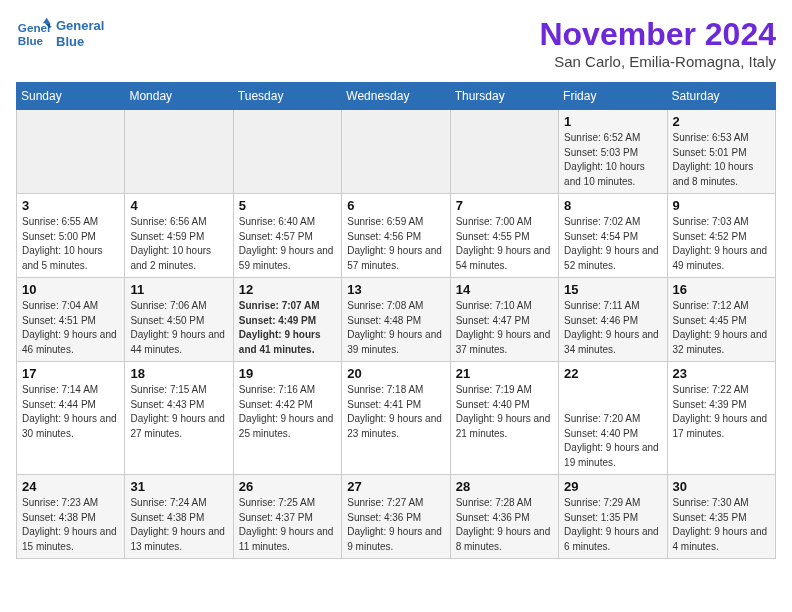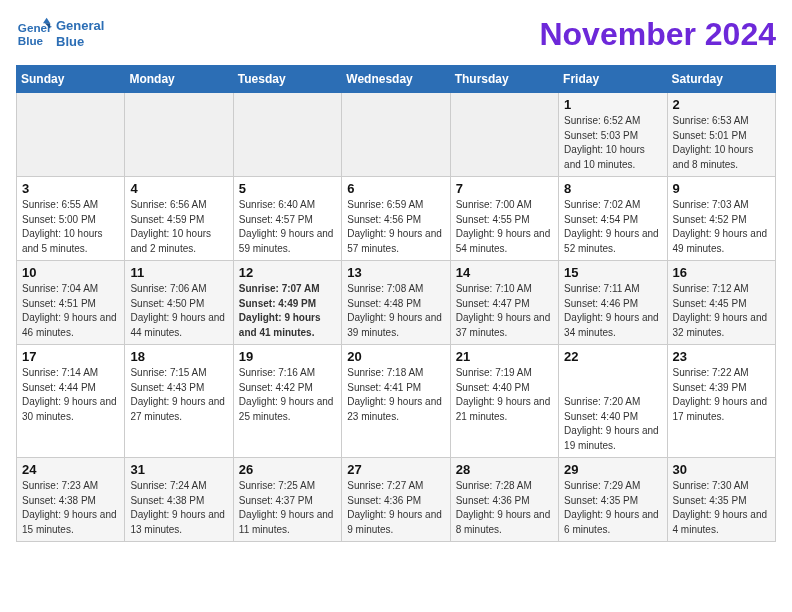--- a/index.html
+++ b/index.html
@@ -47,21 +47,21 @@
       width: 100%;
       border-collapse: collapse;
       font-size: 10.5px;
     }
     thead tr th {
       background-color: #2c6eb5;
       color: #fff;
       padding: 6px 4px;
       text-align: left;
       font-size: 12px;
-      font-weight: bold;
+      font-weight: normal;
       border: 1px solid #2c6eb5;
     }
     tbody tr td {
       vertical-align: top;
       padding: 4px 5px;
       border: 1px solid #ccc;
       height: 80px;
       width: 14.28%;
       background: #fff;
     }
@@ -95,20 +95,21 @@
       <polygon points="30,8 38,8 34,2" fill="#2c6eb5"></polygon>
       <polygon points="32,8 38,14 38,8" fill="#1a4f8a"></polygon>
     </svg>
     <div>
       <div class="logo-text">General</div>
       <div class="logo-text">Blue</div>
     </div>
   </div>
   <div class="title-section">
     <div class="month-title">November 2024</div>
+    <div class="location-title">San Carlo, Emilia-Romagna, Italy</div>
   </div>
 </div>
 
 <table>
   <thead>
     <tr id="header-row">
         <th>Sunday</th>
         <th>Monday</th>
         <th>Tuesday</th>
         <th>Wednesday</th>
@@ -296,21 +297,21 @@
         </td>
         <td>
           <span class="day-number">28</span>
           <div class="day-detail" style="white-space: pre-line;">Sunrise: 7:28 AM
 Sunset: 4:36 PM
 Daylight: 9 hours and 8 minutes.</div>
         </td>
         <td>
           <span class="day-number">29</span>
           <div class="day-detail" style="white-space: pre-line;">Sunrise: 7:29 AM
-Sunset: 4:35 PM
+Sunset: 1:35 PM
 Daylight: 9 hours and 6 minutes.</div>
         </td>
         <td>
           <span class="day-number">30</span>
           <div class="day-detail" style="white-space: pre-line;">Sunrise: 7:30 AM
 Sunset: 4:35 PM
 Daylight: 9 hours and 4 minutes.</div>
         </td>
       </tr>
     </tbody>

